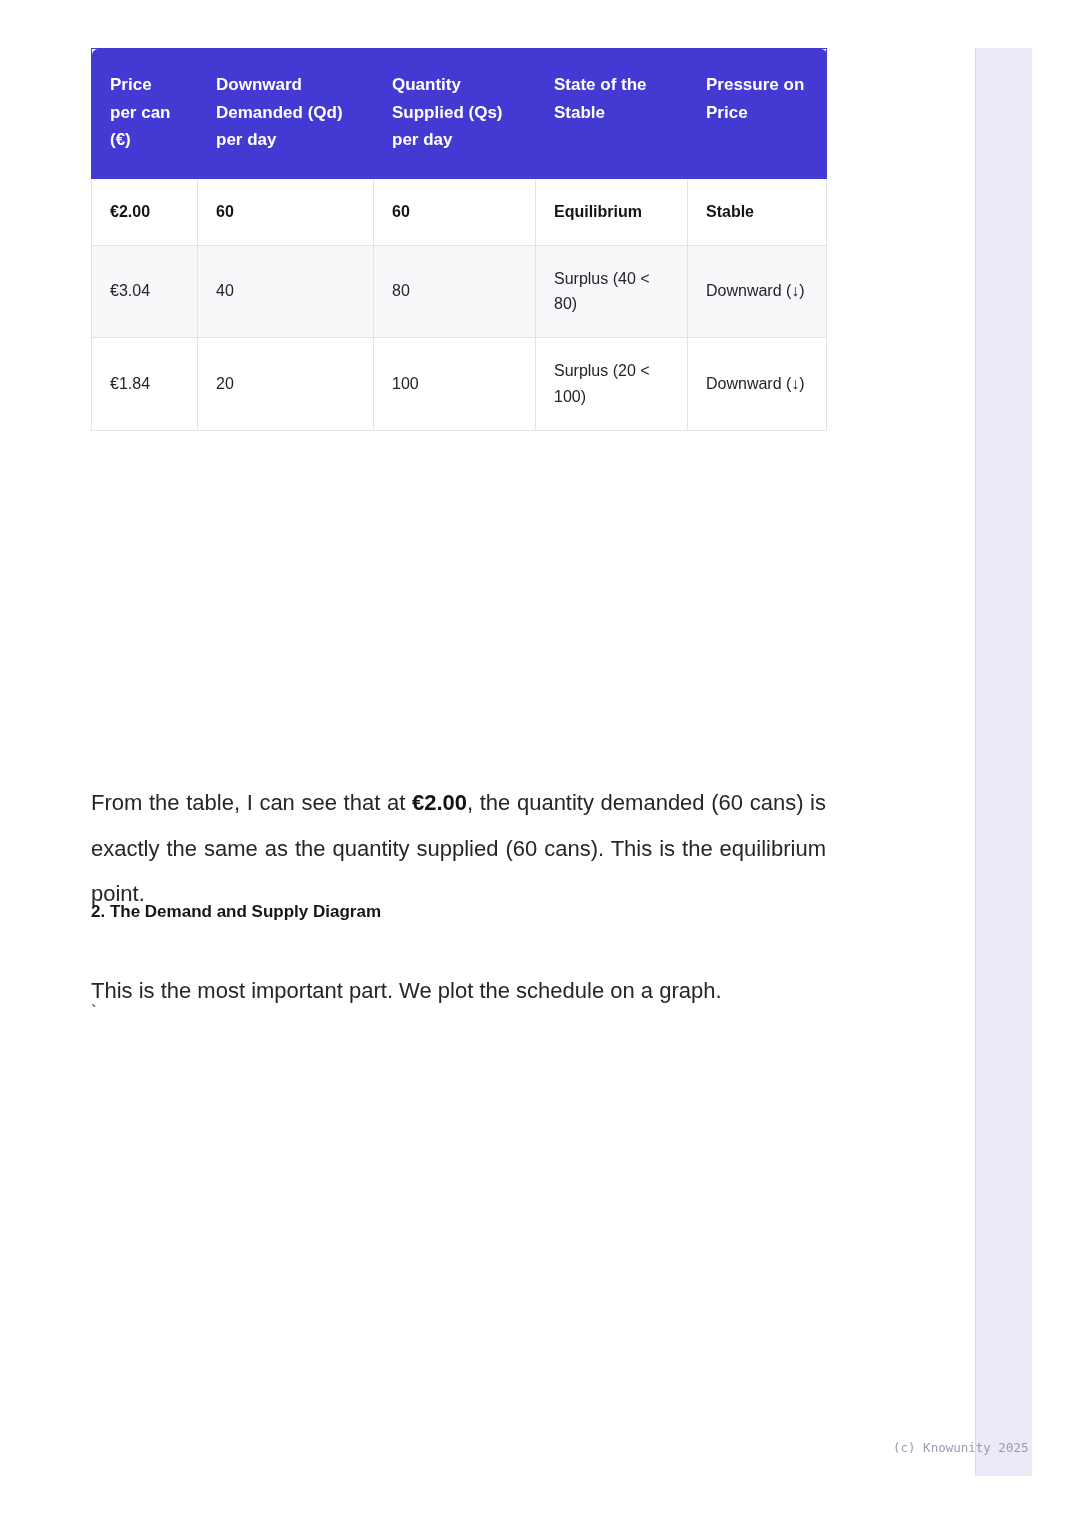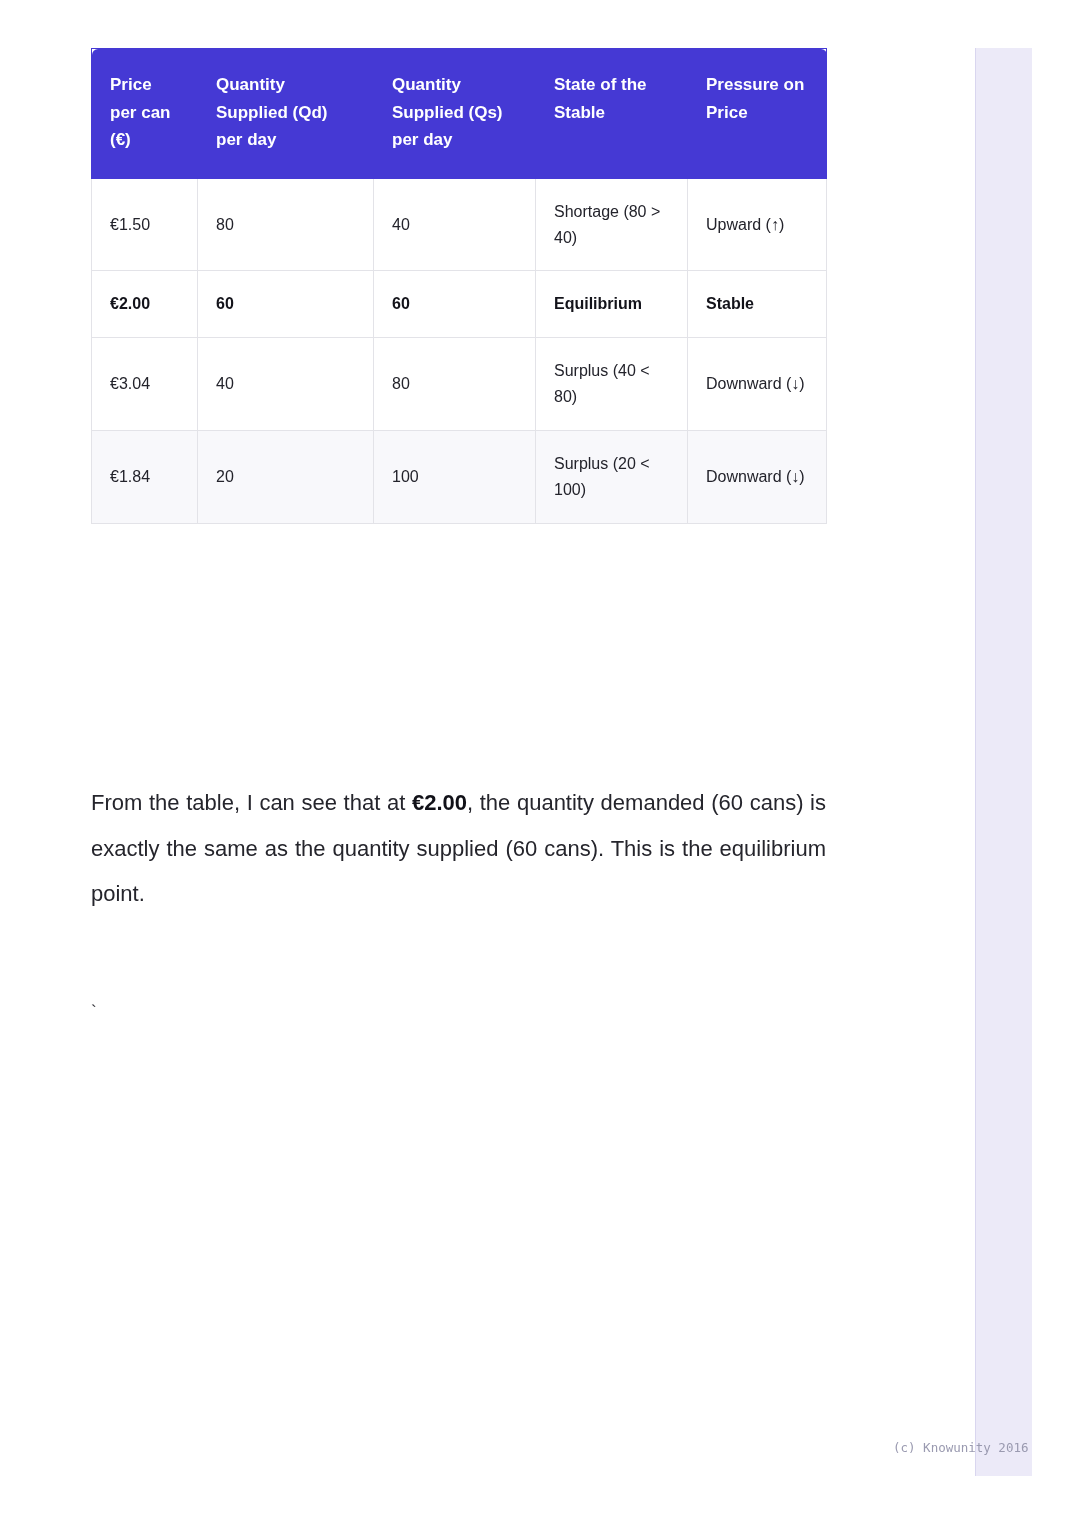--- a/index.html
+++ b/index.html
@@ -143,34 +143,27 @@
       <colgroup>
         <col class="c0">
           <col class="c1">
           <col class="c2">
           <col class="c3">
           <col class="c4">
       </colgroup>
       <thead>
         <tr>
           <th>Price per can (€)</th>
-          <th>Quantity Supplied (Qd) per day</th>
+          <th>Downward Demanded (Qd) per day</th>
           <th>Quantity Supplied (Qs) per day</th>
           <th>State of the Stable</th>
           <th>Pressure on Price</th>
         </tr>
       </thead>
       <tbody>
-        <tr>
-          <td>€1.50</td>
-          <td>80</td>
-          <td>40</td>
-          <td>Shortage (80 &gt; 40)</td>
-          <td>Upward (↑)</td>
-        </tr>
         <tr class="highlight">
           <td>€2.00</td>
           <td>60</td>
           <td>60</td>
           <td>Equilibrium</td>
           <td>Stable</td>
         </tr>
         <tr>
           <td>€3.04</td>
           <td>40</td>
@@ -184,18 +177,20 @@
           <td>100</td>
           <td>Surplus (20 &lt; 100)</td>
           <td>Downward (↓)</td>
         </tr>
       </tbody>
     </table>
   </div>
 
   <p class="para para-1"><span>From the table, I can see that at </span><b>€2.00</b><span>, the quantity demanded (60 cans) is exactly the same as the quantity supplied (60 cans). This is the equilibrium point.</span></p>
 
+  <h2 class="heading">2. The Demand and Supply Diagram</h2>
 
+  <p class="para para-2">This is the most important part. We plot the schedule on a graph.</p>
 
   <div class="tick">`</div>
 
-  <div class="footer">(c) Knowunity 2016</div>
+  <div class="footer">(c) Knowunity 2025</div>
 </div>
 
 </body></html>

